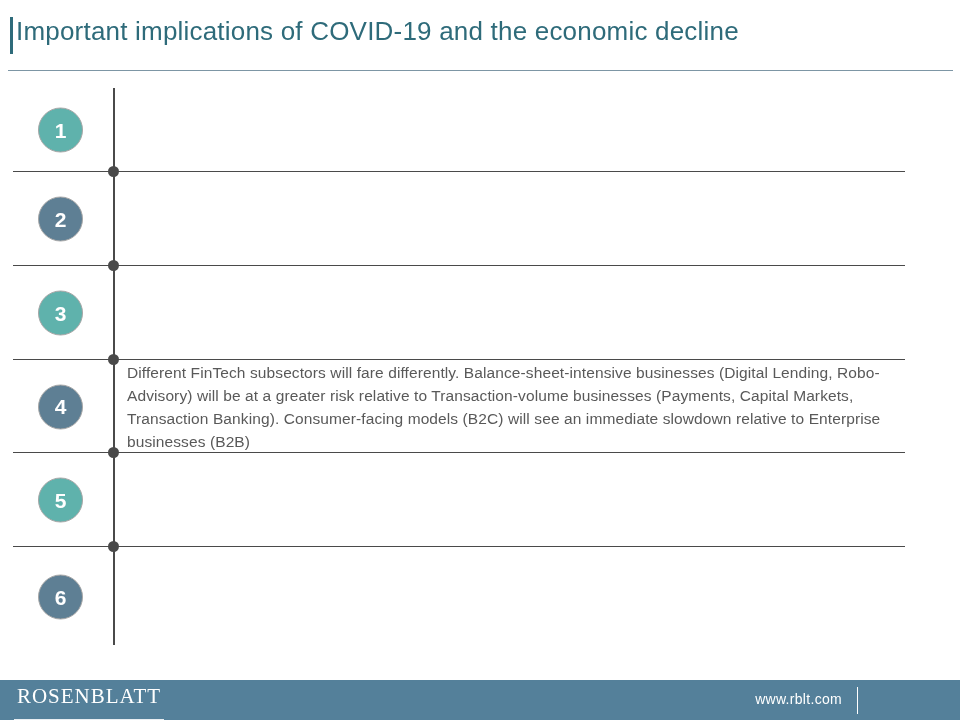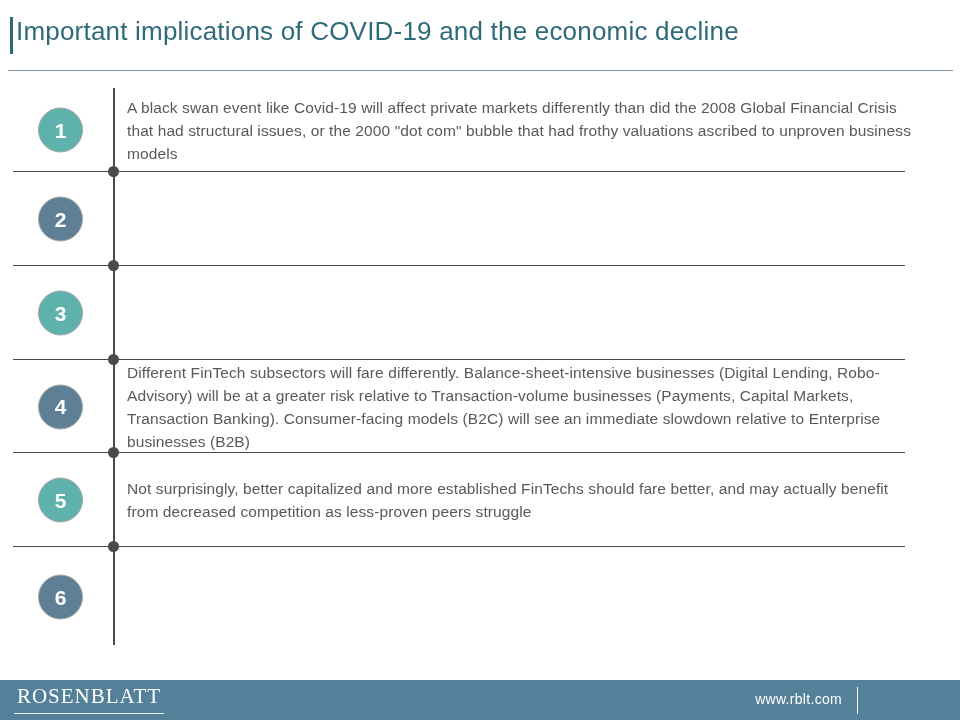--- a/index.html
+++ b/index.html
@@ -38,41 +38,40 @@
   .badge.teal{background:var(--teal-circle);}
   .badge.blue{background:var(--blue-circle);}
 
   .item-text{margin-left:127px;width:785px;color:var(--body-text);
     font-size:15.5px;line-height:23px;letter-spacing:0.1px;}
 
   
   .footer-bar{position:absolute;left:0;bottom:0;width:960px;height:40px;background:var(--footer-bar);}
   .logo{position:absolute;left:14px;top:4px;width:150px;text-align:center;color:#ffffff;}
   .logo-name{font-family:"Liberation Serif", serif;font-size:21px;letter-spacing:1px;
-    border-bottom:1.5px solid #e8eef2;padding-bottom:4px;display:block;}
+    border-bottom:1.5px solid #e8eef2;padding-bottom:10px;display:block;}
   .logo-sub{font-family:"Liberation Serif", serif;font-size:9px;letter-spacing:6px;display:block;margin-top:16px;}
   .footer-url{position:absolute;right:118px;top:11px;color:#ffffff;font-size:14px;letter-spacing:0.3px;}
   .footer-sep{position:absolute;right:102px;top:7px;width:1px;height:27px;background:#ffffff;}
 </style>
 </head>
 <body>
 
 <div class="slide">
 
   <div class="accent-bar"></div>
   <h1 class="slide-title">Important implications of COVID-19 and the economic decline</h1>
   <div class="header-rule"></div>
 
   <div class="connector-line"></div>
 
   <div class="rows">
 
     <div class="row" style="height:84px;">
       <div class="badge teal">1</div>
-      <div class="item-text">A black swan event like Covid-19 will affect private markets differently than did the 2008 Global Financial Crisis that had structural issues, or the 2000 "dot com" bubble that had frothy valuations ascribed to unproven business models</div>
       <div class="row-divider"></div>
       <div class="connector-dot"></div>
     </div>
 
     <div class="row" style="height:94px;">
       <div class="badge blue">2</div>
       <div class="row-divider"></div>
       <div class="connector-dot"></div>
     </div>
 
@@ -84,21 +83,20 @@
 
     <div class="row" style="height:93px;">
       <div class="badge blue">4</div>
       <div class="item-text">Different FinTech subsectors will fare differently. Balance-sheet-intensive businesses (Digital Lending, Robo-Advisory) will be at a greater risk relative to Transaction-volume businesses (Payments, Capital Markets, Transaction Banking). Consumer-facing models (B2C) will see an immediate slowdown relative to Enterprise businesses (B2B)</div>
       <div class="row-divider"></div>
       <div class="connector-dot"></div>
     </div>
 
     <div class="row" style="height:94px;">
       <div class="badge teal">5</div>
-      <div class="item-text">Not surprisingly, better capitalized and more established FinTechs should fare better, and may actually benefit from decreased competition as less-proven peers struggle</div>
       <div class="row-divider"></div>
       <div class="connector-dot"></div>
     </div>
 
     <div class="row" style="height:100px;">
       <div class="badge blue">6</div>
     </div>
 
   </div>
 

